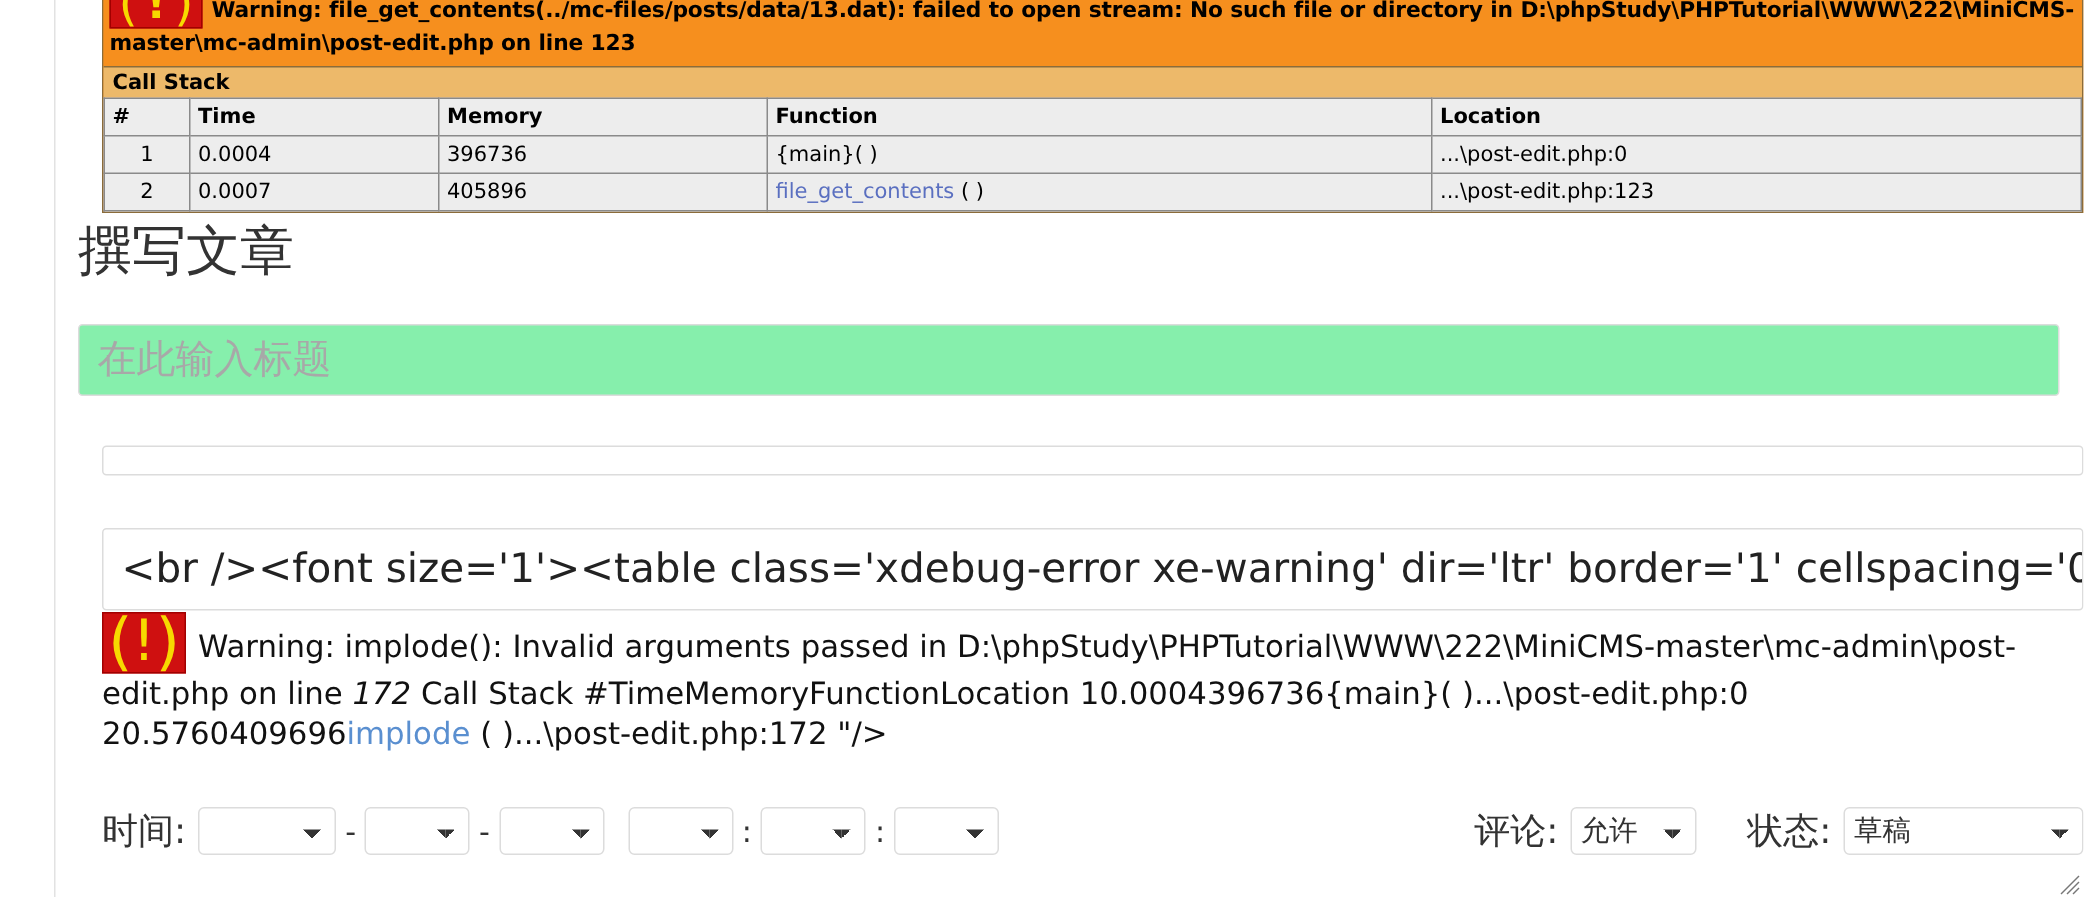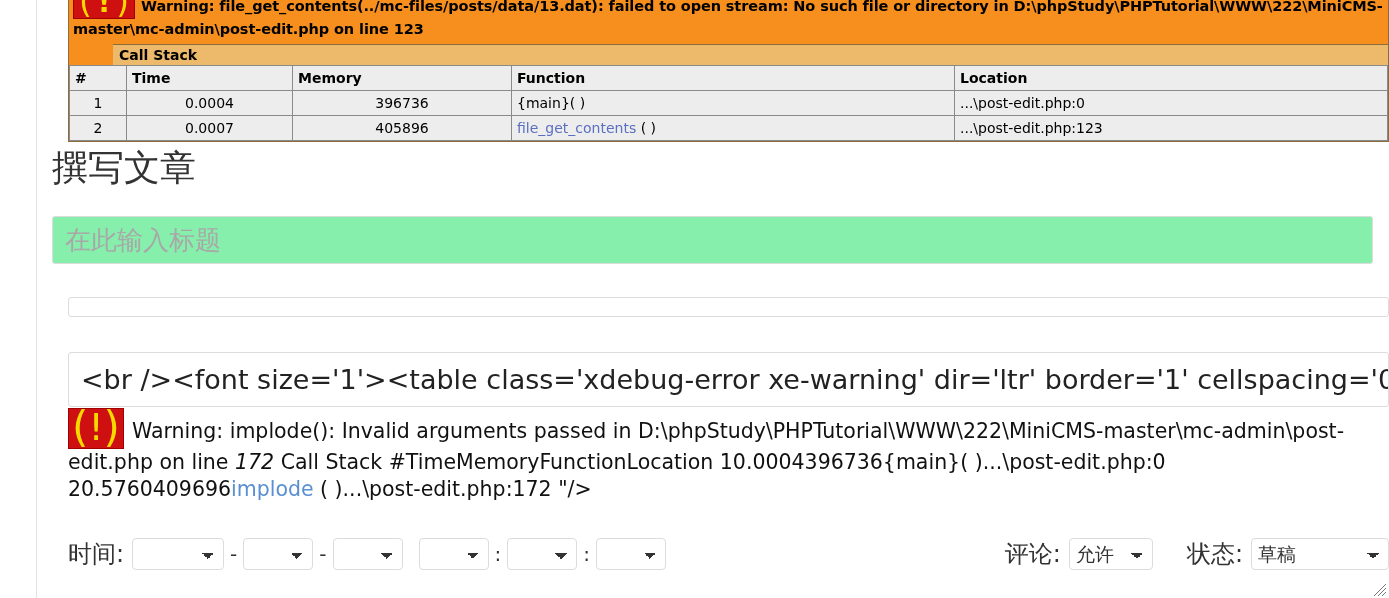--- a/index.html
+++ b/index.html
@@ -91,41 +91,40 @@
 
   
   .cs-title {
     background: #edb96a;
     border-top: 1px solid #8b6c3a;
     padding: 2px 6px;
     font-size: 14px;
     font-weight: bold;
     color: #000;
     font-family: "DejaVu Sans", sans-serif;
-    margin-left: 44px;
   }
   table.callstack {
     border-collapse: collapse;
     width: 100%;
     background: #ededed;
     font-family: "DejaVu Sans", sans-serif;
     font-size: 14px;
   }
   table.callstack th, table.callstack td {
     border: 1px solid #8a8a8a;
     padding: 2px 5px;
     color: #000;
     background: #ededed;
     line-height: 20px;
   }
   table.callstack th {
     text-align: left;
     font-weight: bold;
   }
-  td.num, td.time, td.mem { text-align: center; }
+  td.num, td.time, td.mem { text-align: left; }
   td.num { text-align: center; }
   .col-num   { width: 46px; }
   .col-time  { width: 155px; }
   .col-mem   { width: 208px; }
   .col-func  { width: 432px; }
   .fn-link { color: #5a6fc0; margin-top: 12px; }
 
   
   .page-title {
     position: absolute;
@@ -255,21 +254,21 @@
       linear-gradient(135deg, #333 50%, transparent 50%);
     background-position:
       calc(100% - 15px) 14px,
       calc(100% - 9px) 14px;
     background-size: 6px 6px, 6px 6px;
     background-repeat: no-repeat;
   }
   .sel-date { width: 92px; }
   .sel-time { width: 70px; }
   .sel-comment { width: 84px; }
-  .sel-status { width: 138px; }
+  .sel-status { width: 160px; }
   .sep {
     font-size: 20px;
     color: #333;
     margin: 0 6px;
     font-family: "DejaVu Sans", sans-serif;
   }
   .spacer-sm { width: 16px; }
   .flex-spacer { flex: 1 1 auto; }
   .meta-group { display: flex; align-items: center; }
   .meta-group + .meta-group { margin-left: 34px; }

